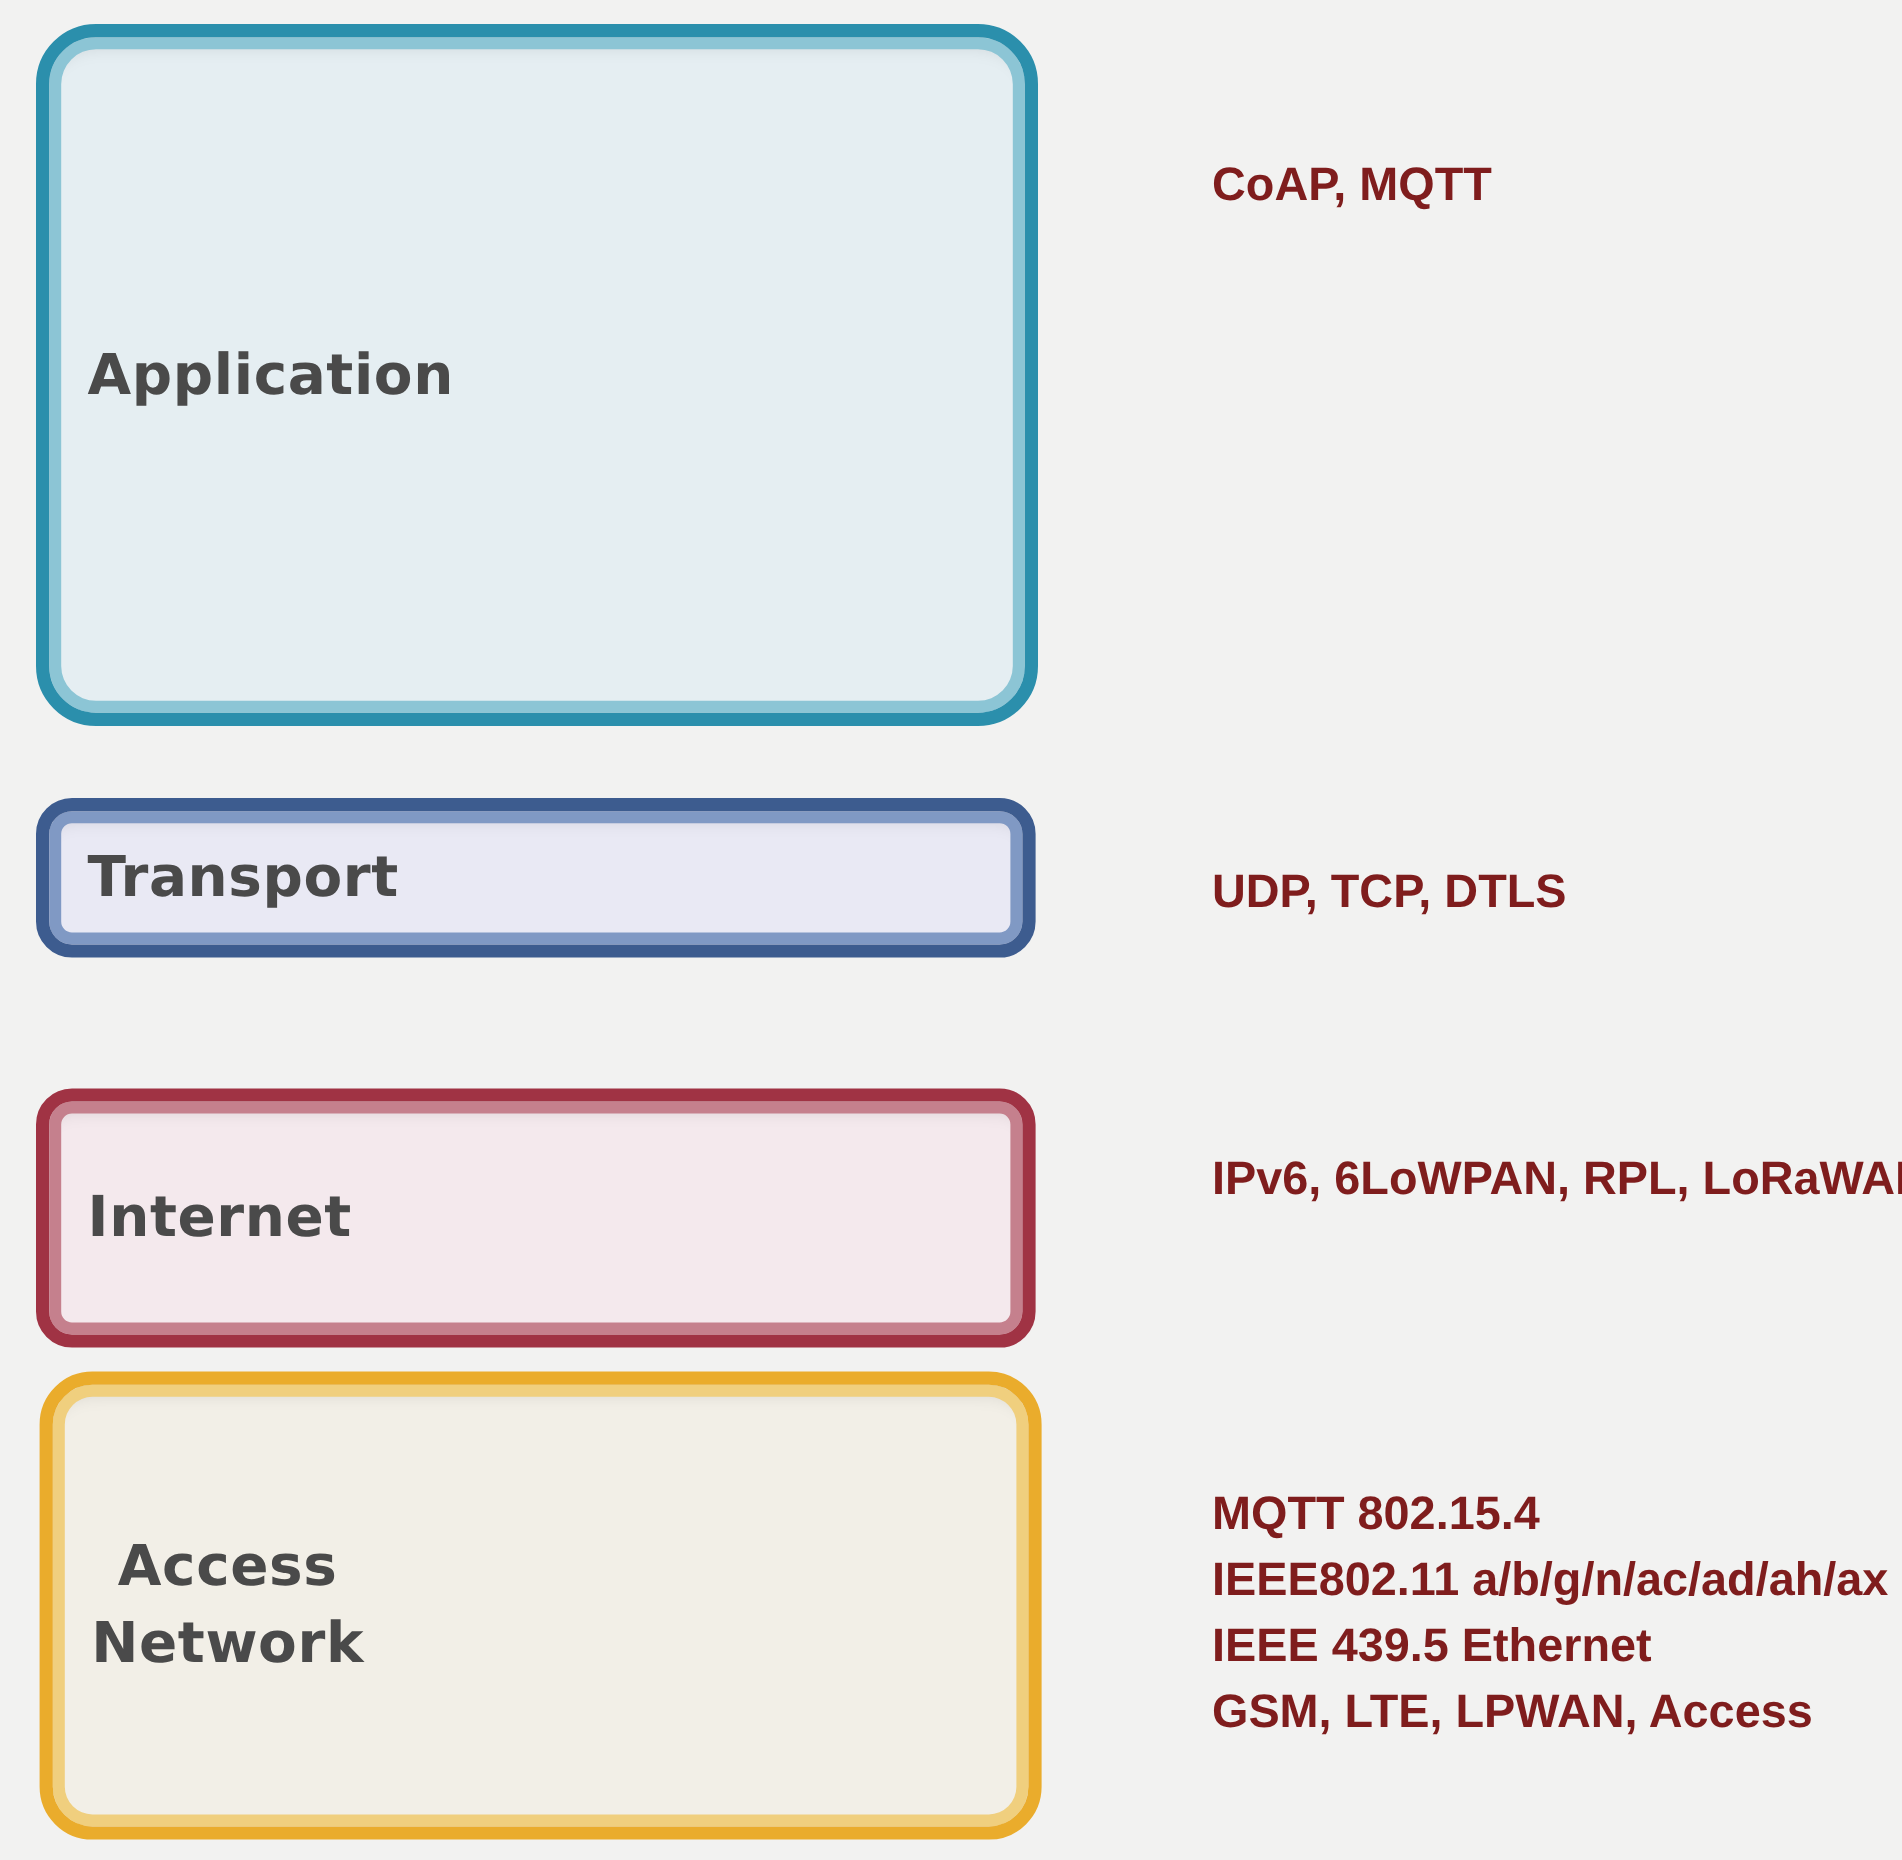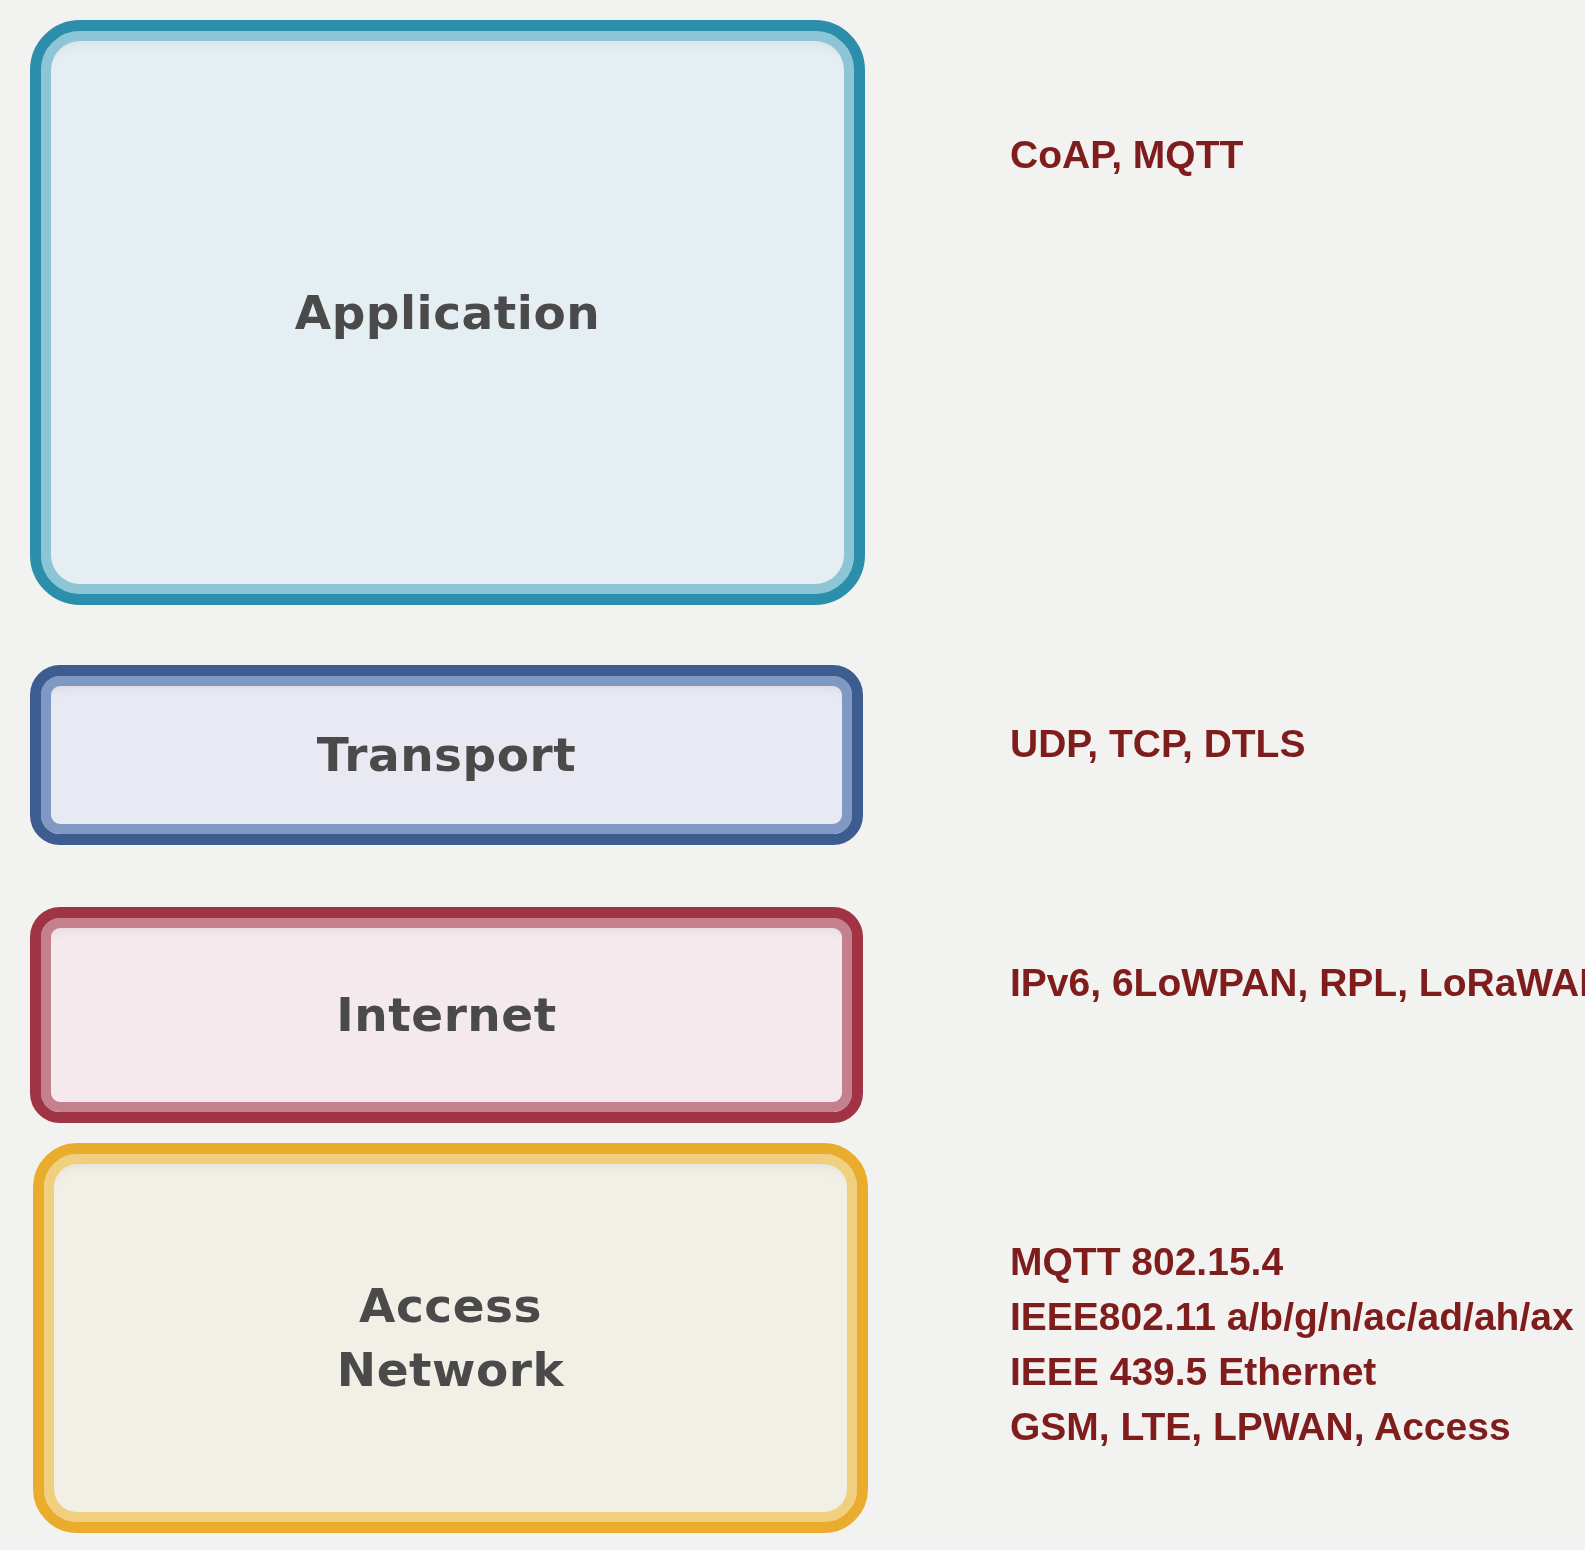--- a/index.html
+++ b/index.html
@@ -16,25 +16,26 @@
   
   .layer-box {
     position: absolute;
     background: var(--fill);
     border: 11px solid var(--outer);
     box-shadow:
       inset 0 0 0 10px var(--inner),
       inset 0 16px 18px -12px rgba(0,0,0,0.18);
     display: flex;
     align-items: center;
-    justify-content: center;
+    justify-content: flex-start;
     text-align: center;
+    padding-left: 32px;
   }
   .layer-box.app      { left: 30px;  top: 20px;   width: 835px; height: 585px; border-radius: 50px; }
-  .layer-box.transport{ left: 30px;  top: 665px;  width: 833px; height: 180px; border-radius: 30px; }
+  .layer-box.transport{ left: 30px;  top: 665px;  width: 833px; height: 133px; border-radius: 30px; }
   .layer-box.internet { left: 30px;  top: 907px;  width: 833px; height: 216px; border-radius: 30px; }
   .layer-box.network  { left: 33px;  top: 1143px; width: 835px; height: 390px; border-radius: 44px; }
 
   .layer-label {
     font-family: "DejaVu Sans", sans-serif;
     font-weight: 600;
     font-size: 47px;
     letter-spacing: 0.5px;
     color: #4A4A4A;
     line-height: 64px;

